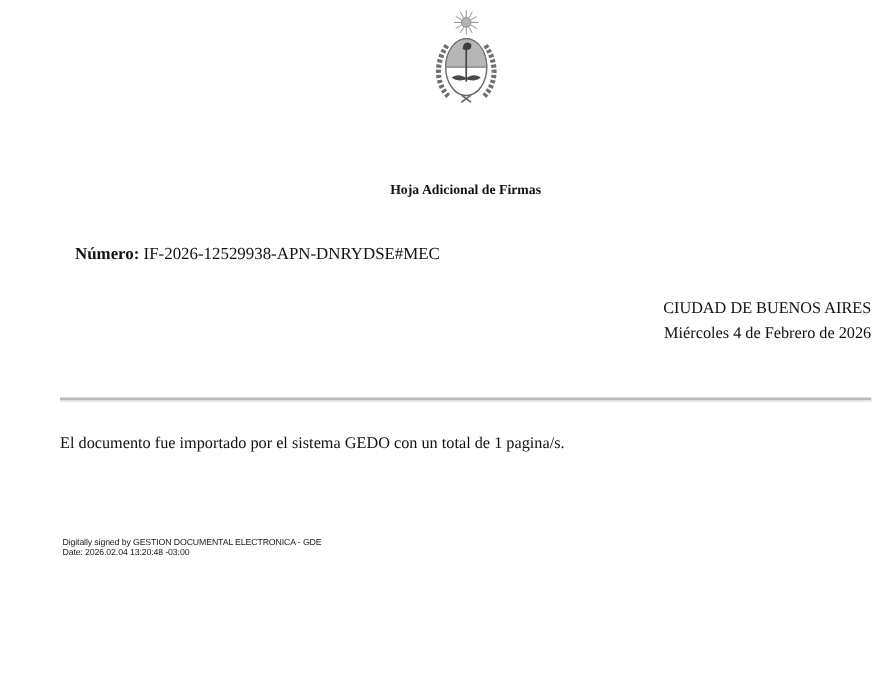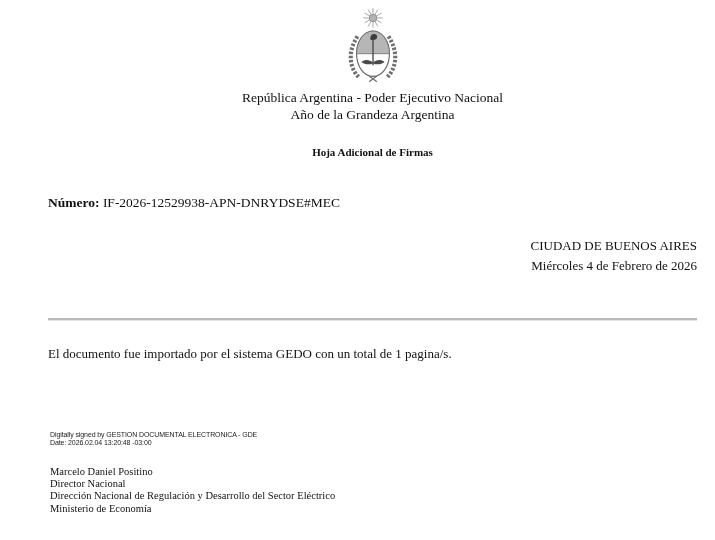--- a/index.html
+++ b/index.html
@@ -71,49 +71,39 @@
       <rect x="29.3" y="33" width="1.4" height="28" fill="#474747"></rect>
 
       <path d="M27,34 q0.5,-6 5,-5.3 q3.6,0.9 1.6,5 q-3.4,2.2 -6.6,0.3 z" fill="#3e3e3e"></path>
 
       <path d="M18,57.5 C23,54 27,56 30,58 C33,56 37,54 42,57.5 C38,61 33,60 30,59 C27,60 22,61 18,57.5 z" fill="#4a4a4a"></path>
 
       <path d="M26,72 L34,78 M34,72 L26,78" stroke="#707070" stroke-width="1.4"></path>
     </svg>
   </div>
 
-  <div class="abs center hdr" style="top:89px;">
-    <div>República Argentina - Poder Ejecutivo Nacional</div>
-    <div>Año de la Grandeza Argentina</div>
-  </div>
 
   <div class="abs center doc-title" style="top:144px;">
     <div>Hoja Adicional de Firmas</div>
   </div>
 
-  <div class="abs field" style="top:195px;left:0;">
+  <div class="abs field" style="top:195px;left:12px;">
     <span class="lbl">Número:</span>
     <span>IF-2026-12529938-APN-DNRYDSE#MEC</span>
   </div>
 
   <div class="abs right citydate" style="top:236px;">
     <div>CIUDAD DE BUENOS AIRES</div>
     <div>Miércoles 4 de Febrero de 2026</div>
   </div>
 
 
   <div class="abs rule"></div>
 
   <div class="abs bodytext" style="top:346px;left:0;">El documento fue importado por el sistema GEDO con un total de 1 pagina/s.</div>
 
   <div class="abs digsig" style="top:431px;left:2px;">
     <div>Digitally signed by GESTION DOCUMENTAL ELECTRONICA - GDE</div>
     <div>Date: 2026.02.04 13:20:48 -03:00</div>
   </div>
 
-  <div class="abs signer" style="top:466px;left:2px;">
-    <div>Marcelo Daniel Positino</div>
-    <div>Director Nacional</div>
-    <div>Dirección Nacional de Regulación y Desarrollo del Sector Eléctrico</div>
-    <div>Ministerio de Economía</div>
-  </div>
 
 </div>
 
 </body></html>

